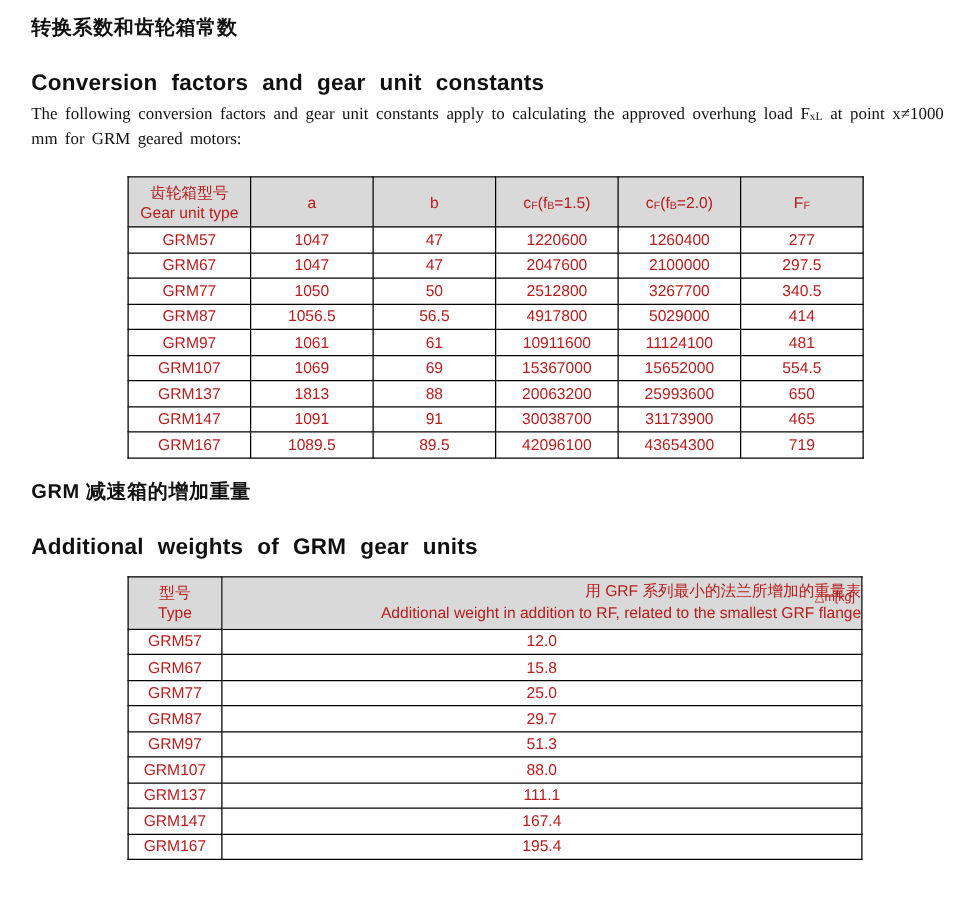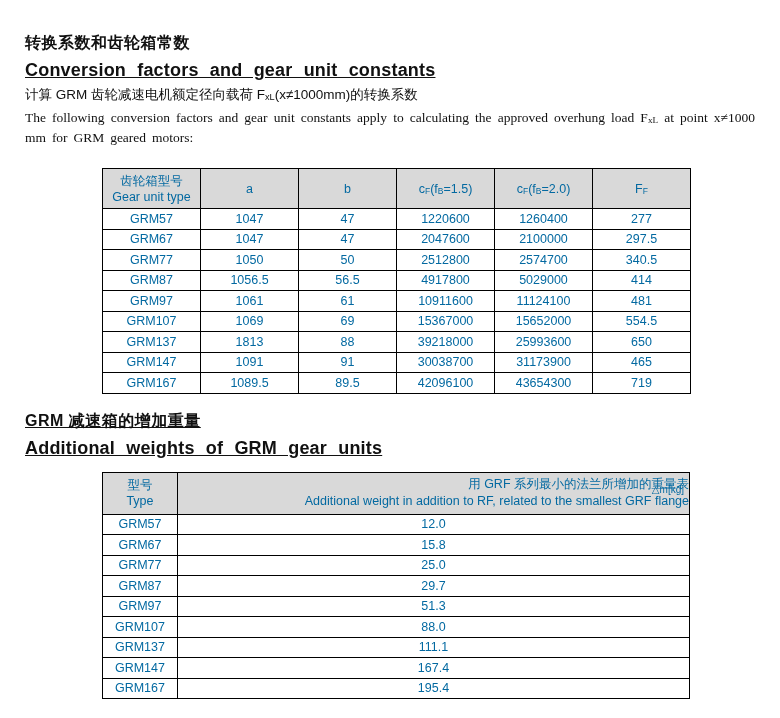--- a/index.html
+++ b/index.html
@@ -13,29 +13,28 @@
     font-family: "Liberation Sans", "DejaVu Sans", sans-serif;
     overflow: hidden;
   }
   .title-zh {
     font-size: 16px;
     font-weight: 700;
     line-height: 19px;
     margin: 0 25px;
     letter-spacing: 0.5px;
   }
-  .s1 .title-zh { padding-top: 13px; margin-top: 20px; }
+  .s1 .title-zh { padding-top: 13px; }
   .title-en {
     font-size: 18px;
     font-weight: 700;
     line-height: 20px;
-    margin: 8px 25px 0 25px;
+    margin: 24px 25px 0 25px;
     word-spacing: 6px;
     letter-spacing: 0.2px;
-    text-decoration: underline;
   }
   .intro-zh {
     font-size: 13.5px;
     line-height: 17px;
     margin: 6px 25px 0 25px;
   }
   .intro-en {
     font-size: 13.5px;
     line-height: 20px;
     margin: 5px 25px 0 25px;
@@ -48,21 +47,21 @@
     line-height: 0;
     position: relative;
     top: 0.12em;
     vertical-align: baseline;
   }
   table {
     border-collapse: collapse;
     table-layout: fixed;
     margin-left: 102px;
     font-size: 12.5px;
-    color: #0369a1;
+    color: #b91c1c;
   }
   th, td {
     border: 1px solid #000000;
     text-align: center;
     vertical-align: middle;
     padding: 0;
   }
   thead th {
     background: #d9d9d9;
     font-weight: 400;
@@ -78,31 +77,30 @@
   .t2 thead th { height: 42px; }
   .t2 tbody td { height: 20.5px; }
   .t2-head2 { position: relative; }
   .t2-head2 .lines div { line-height: 17px; }
   .t2-head2 .unit {
     position: absolute;
     right: 5px;
     top: 11px;
     font-size: 10px;
   }
-  .s2 .title-zh { margin-top: 17px; text-decoration: underline; }
+  .s2 .title-zh { margin-top: 17px; }
 </style>
 </head>
 <body>
 
 <div class="page">
 
   <div class="s1">
     <h1 class="title-zh">转换系数和齿轮箱常数</h1>
     <h2 class="title-en">Conversion factors and gear unit constants</h2>
-    <p class="intro-zh">计算 GRM 齿轮减速电机额定径向载荷 F<sub>xL</sub>(x≠1000mm)的转换系数</p>
     <p class="intro-en">The following conversion factors and gear unit constants apply to calculating the approved overhung load F<sub>xL</sub> at point x≠1000 mm for GRM geared motors:</p>
 
     <table class="t1">
       <colgroup>
           <col>
           <col>
           <col>
           <col>
           <col>
           <col>
@@ -135,21 +133,21 @@
             <td>47</td>
             <td>2047600</td>
             <td>2100000</td>
             <td>297.5</td>
           </tr>
           <tr>
             <td>GRM77</td>
             <td>1050</td>
             <td>50</td>
             <td>2512800</td>
-            <td>2574700</td>
+            <td>3267700</td>
             <td>340.5</td>
           </tr>
           <tr>
             <td>GRM87</td>
             <td>1056.5</td>
             <td>56.5</td>
             <td>4917800</td>
             <td>5029000</td>
             <td>414</td>
           </tr>
@@ -166,21 +164,21 @@
             <td>1069</td>
             <td>69</td>
             <td>15367000</td>
             <td>15652000</td>
             <td>554.5</td>
           </tr>
           <tr>
             <td>GRM137</td>
             <td>1813</td>
             <td>88</td>
-            <td>39218000</td>
+            <td>20063200</td>
             <td>25993600</td>
             <td>650</td>
           </tr>
           <tr>
             <td>GRM147</td>
             <td>1091</td>
             <td>91</td>
             <td>30038700</td>
             <td>31173900</td>
             <td>465</td>

